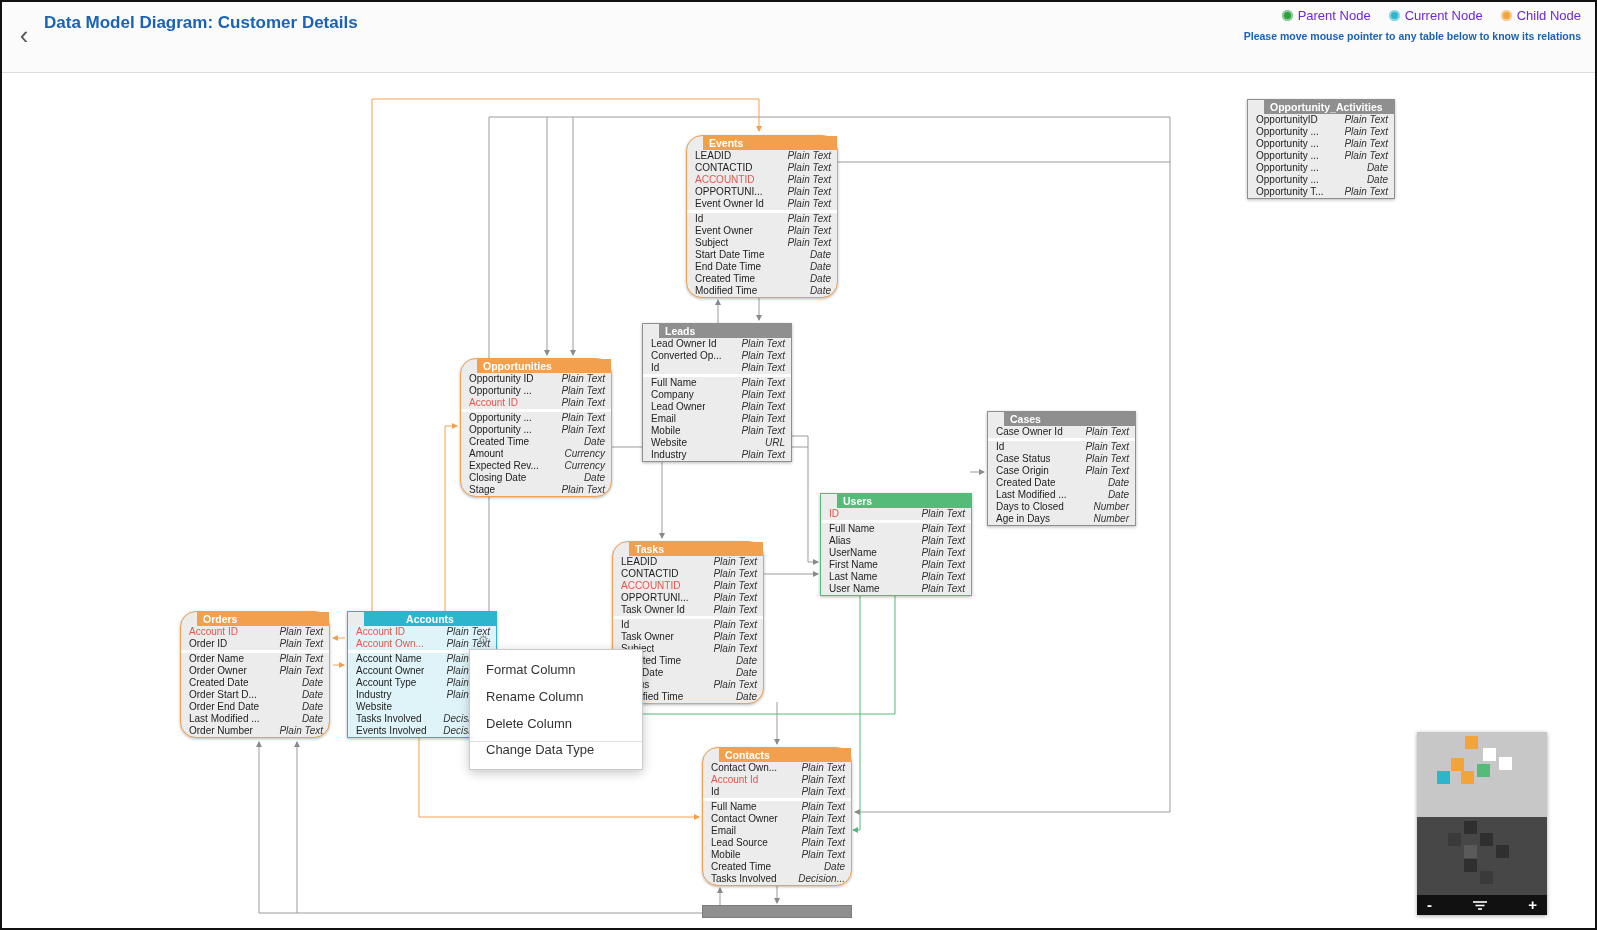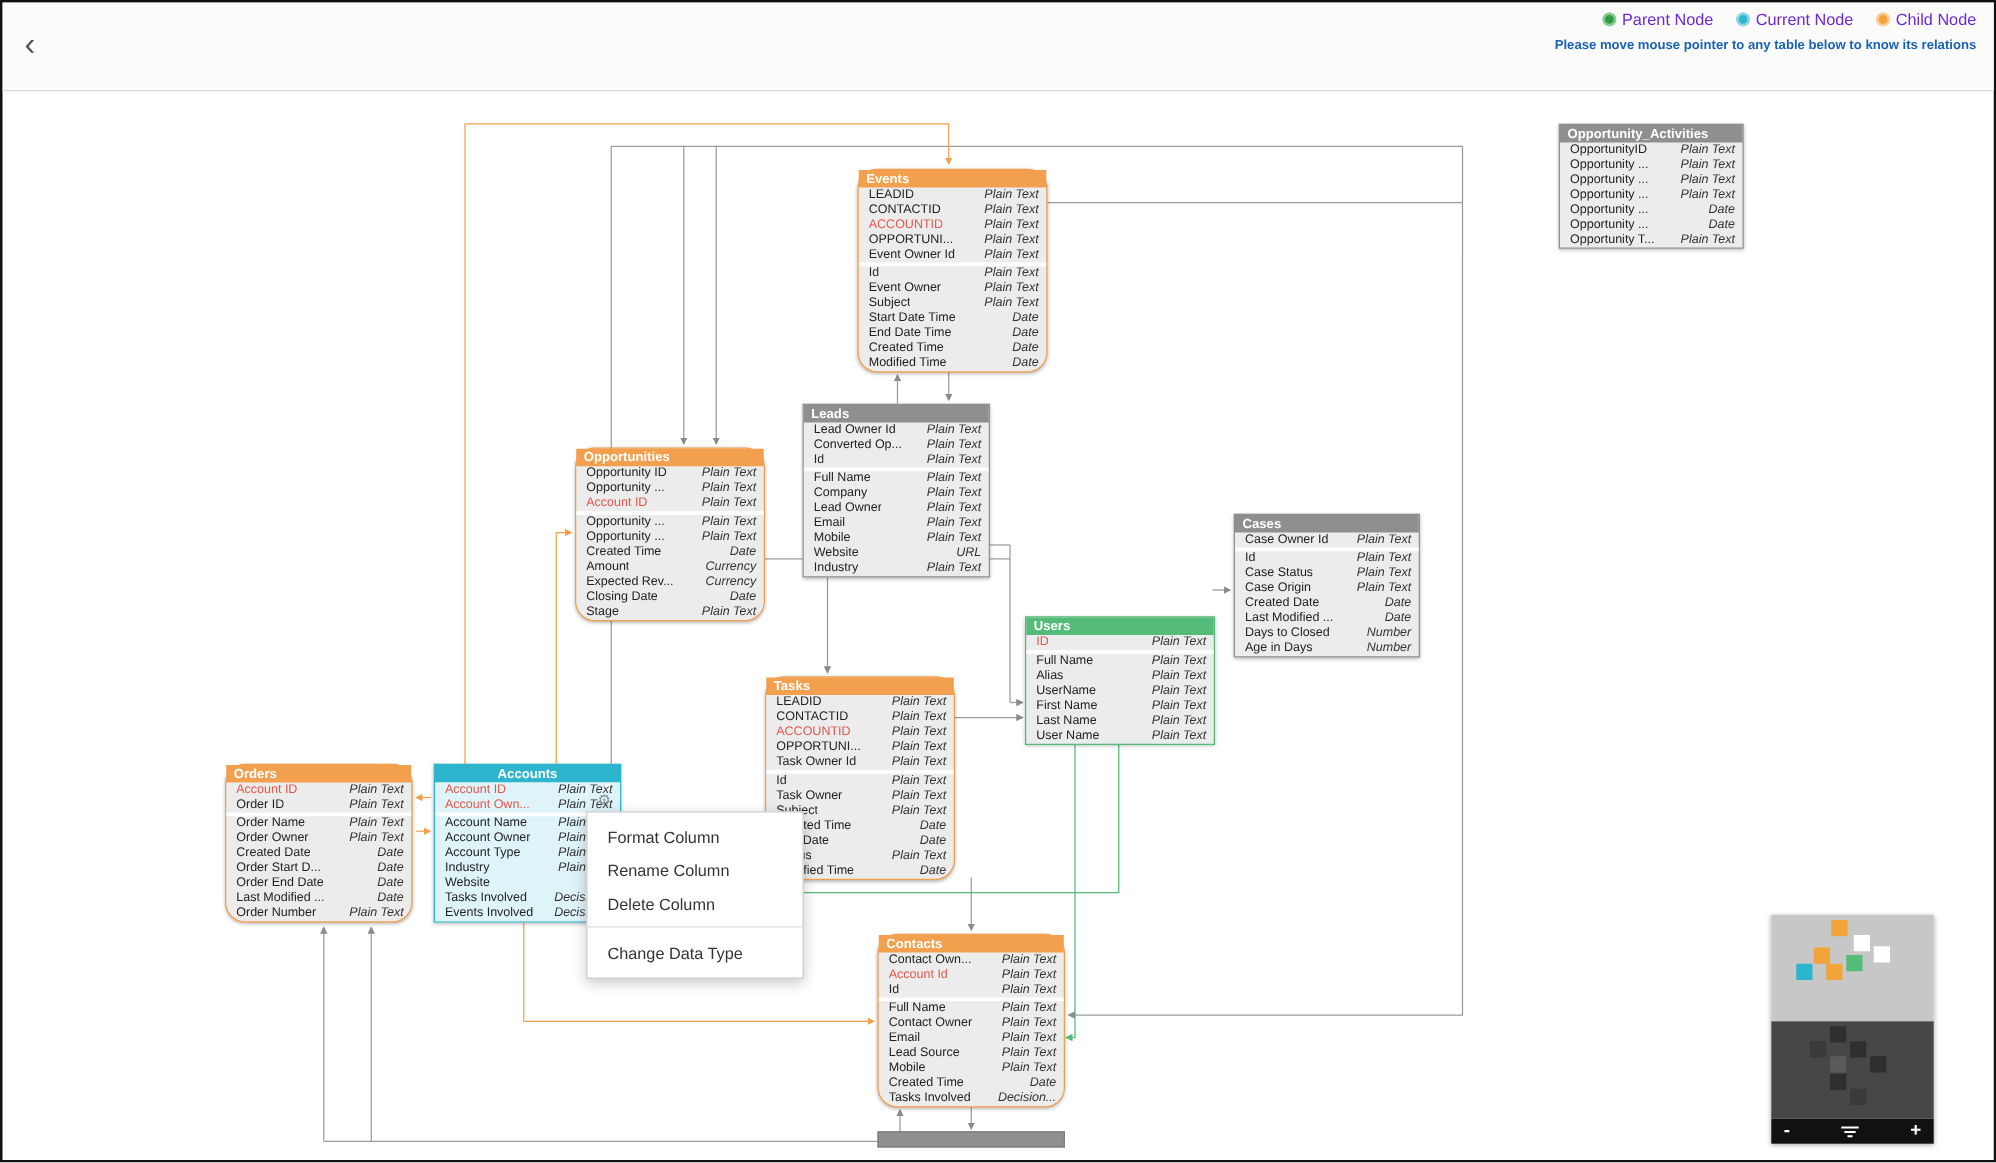--- a/index.html
+++ b/index.html
@@ -16,40 +16,40 @@
   #hint{position:absolute;right:14px;top:28px;font-size:10.5px;font-weight:700;color:var(--blue);}
 
   
   #wires{position:absolute;left:0;top:0;width:1597px;height:930px;z-index:1;pointer-events:none;}
   .c-o{stroke:var(--orange);fill:none;stroke-width:1;}
   .c-g{stroke:#9b9b9b;fill:none;stroke-width:1;}
   .c-gr{stroke:var(--green);fill:none;stroke-width:1;}
 
   
   .table-node{position:absolute;z-index:2;background:#ececec;border:1px solid #999;box-shadow:0 1px 3px rgba(0,0,0,.28);font-size:10px;}
-  .table-node .hdr{color:#fff;font-weight:700;font-size:10.5px;height:14px;line-height:14px;padding:0 6px;display:flex;align-items:center;white-space:nowrap;}
+  .table-node .hdr{color:#fff;font-weight:700;font-size:10.5px;height:14px;line-height:14px;padding:0 6px;display:flex;align-items:center;white-space:nowrap;margin-left:16px;}
   .hdr-icons{margin-left:auto;display:flex;align-items:center;gap:5px;color:#fff;}
   .hdr-dots{font-size:9px;letter-spacing:0;line-height:10px;}
   .kind-orange{border-color:var(--orange);border-radius:16px;} .kind-orange .hdr{background:var(--orange);}
   .kind-gray{border-color:#8f8f8f;}        .kind-gray .hdr{background:#8f8f8f;}
   .kind-green{border-color:var(--green);}  .kind-green .hdr{background:var(--green);}
   .kind-cyan{border-color:var(--cyan);}    .kind-cyan .hdr{background:var(--cyan);flex-direction:column;}
   .kind-cyan .body{background:#dff4f9;}
   .row{display:flex;justify-content:space-between;height:12px;line-height:12px;padding:0 6px 0 8px;overflow:hidden;}
   .row .fname{color:#222;white-space:nowrap;overflow:hidden;}
   .row .ftype{font-style:italic;color:#333;margin-left:6px;white-space:nowrap;}
   .row.red .fname{color:var(--red);}
   .group+.group{border-top:3px solid #fff;}
   .gear{position:absolute;left:130px;top:21px;font-size:12px;color:#8a9096;z-index:3;cursor:pointer;}
   #partial-table{position:absolute;left:700px;top:903px;width:148px;height:11px;background:#8f8f8f;border:1px solid #7c7c7c;z-index:2;}
 
   
   #ctx-menu{position:absolute;left:467px;top:647px;width:172px;background:#fff;border:1px solid #c9c9c9;box-shadow:0 3px 10px rgba(0,0,0,.22);z-index:10;padding:6px 0;font-size:13px;color:#333;}
   .ctx-item{padding:6px 16px;white-space:nowrap;cursor:pointer;}
-  .ctx-item.sep{border-top:1px solid #e0e0e0;margin-top:4px;padding-top:13px;}
+  .ctx-item.sep{border-top:1px solid #e0e0e0;margin-top:4px;padding-top:0;}
 
   
   #minimap{position:absolute;left:1415px;top:730px;width:130px;height:183px;z-index:5;box-shadow:0 1px 4px rgba(0,0,0,.35);}
   #mm-light{position:absolute;left:0;top:0;width:130px;height:85px;background:#c7c7c7;}
   #mm-dark{position:absolute;left:0;top:85px;width:130px;height:78px;background:#474747;}
   .mm-tile{position:absolute;width:13px;height:13px;}
   #mm-bar{position:absolute;left:0;bottom:0;width:130px;height:20px;background:#111;display:flex;align-items:center;justify-content:space-between;padding:0 10px;box-sizing:border-box;color:#fff;}
   .mm-zoom{font-size:15px;font-weight:700;line-height:18px;cursor:pointer;}
   #mm-icon{display:block;cursor:pointer;}
 </style>
@@ -93,20 +93,21 @@
     <path class="c-o" d="M443,609 V424 H455" marker-end="url(#m-o)"></path>
     <path class="c-o" d="M417,734 V815 H697" marker-end="url(#m-o)"></path>
     <path class="c-o" d="M343,636 H331" marker-end="url(#m-o)"></path>
     <path class="c-o" d="M331,663 H342" marker-end="url(#m-o)"></path>
     <path class="c-gr" d="M893,592 V712 H497" marker-end="url(#m-gr)"></path>
     <path class="c-gr" d="M858,592 V828 H851" marker-end="url(#m-gr)"></path>
   </svg>
 
   <div id="topbar">
     <div id="back-btn">‹</div>
+    <div id="page-title">Data Model Diagram: Customer Details</div>
     <div id="legend">
       <span class="legend-item">
           <span class="legend-dot" style="background: rgb(47, 158, 65);"></span>
           <span>Parent Node</span>
         </span>
       <span class="legend-item">
           <span class="legend-dot" style="background: rgb(46, 181, 206);"></span>
           <span>Current Node</span>
         </span>
       <span class="legend-item">

